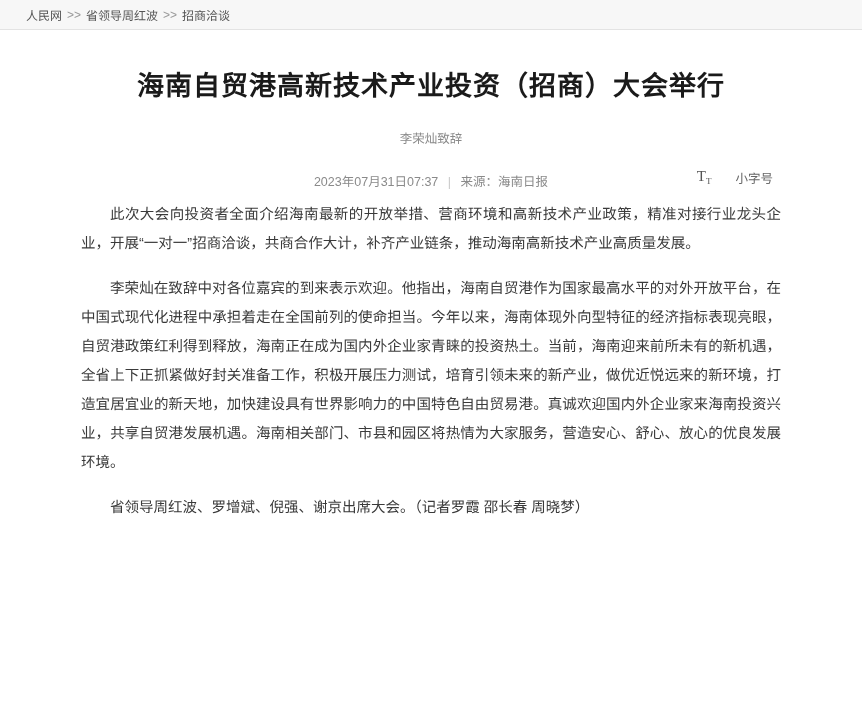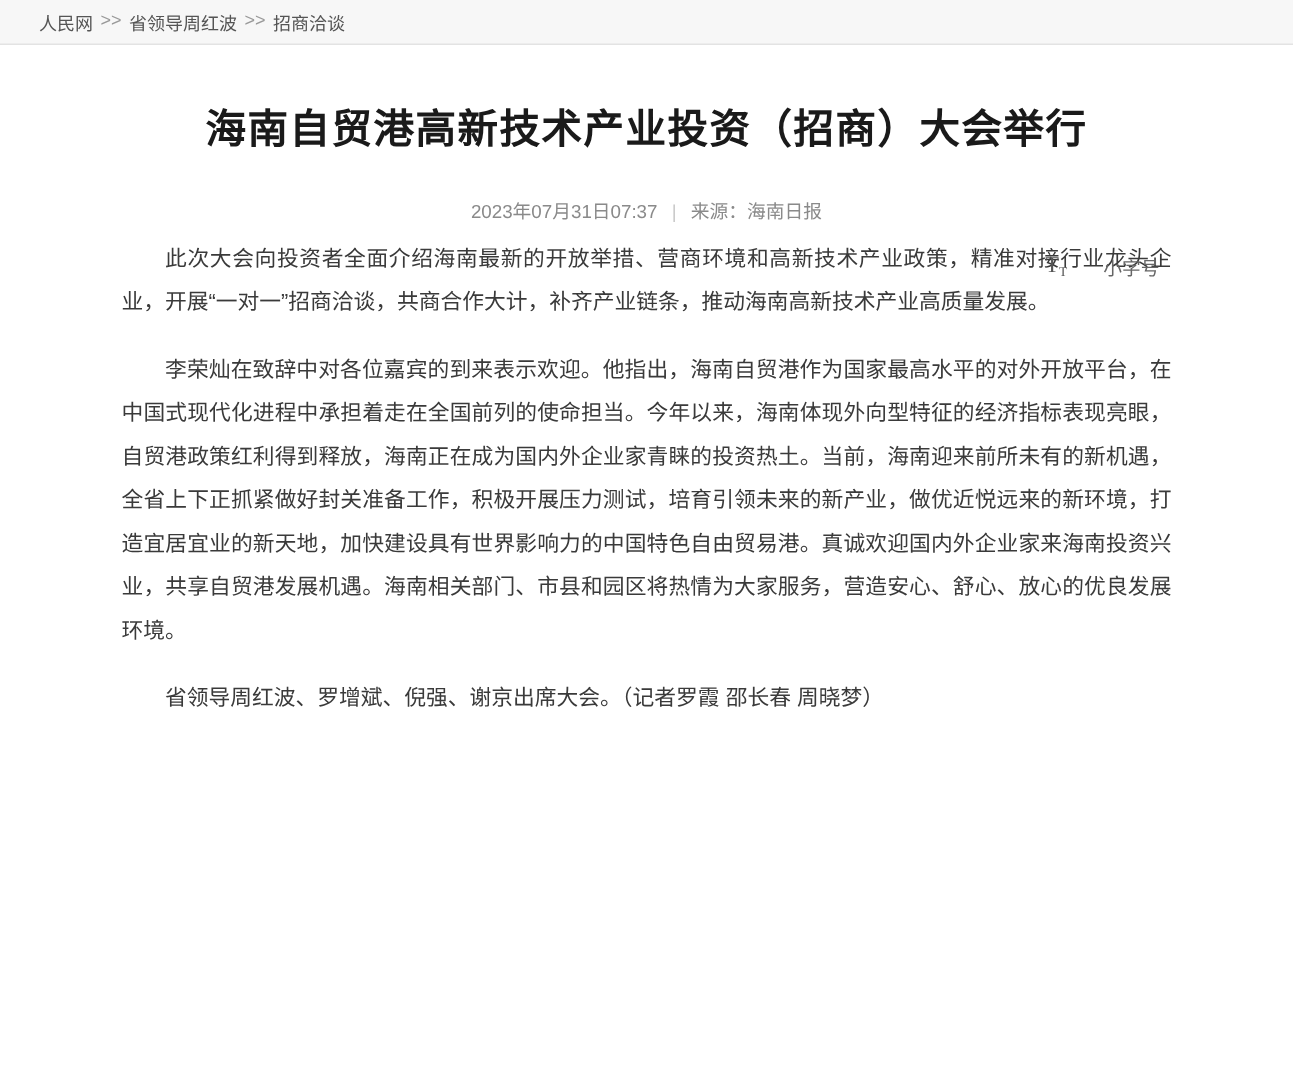--- a/index.html
+++ b/index.html
@@ -15,20 +15,21 @@
     color: #333333;
     overflow: hidden;
   }
 
   
   .breadcrumb-bar {
     height: 30px;
     background: #f7f7f7;
     border-bottom: 1px solid #e3e3e3;
     display: flex;
+    align-items: center;
     padding: 6px 26px;
     box-sizing: border-box;
   }
   .breadcrumb-bar .crumb {
     font-size: 12px;
     color: #555555;
     text-decoration: none;
     white-space: nowrap;
   }
   .breadcrumb-bar .sep {
@@ -125,20 +126,21 @@
   <span class="sep">&gt;&gt;</span>
   <a class="crumb" href="#">省领导周红波</a>
   <span class="sep">&gt;&gt;</span>
   <a class="crumb" href="#">招商洽谈</a>
 </div>
 
 <div class="article">
 
   <h1 class="headline">海南自贸港高新技术产业投资（招商）大会举行</h1>
 
+  <div class="subhead">李荣灿致辞</div>
 
   <div class="meta-line">
     <span>2023年07月31日07:37</span>
     <span class="meta-sep">|</span>
     <span>来源：海南日报</span>
   </div>
 
   <div class="fontsize-ctl">
     <span class="tt-icon">T<sub>T</sub></span>
     <span>小字号</span>

